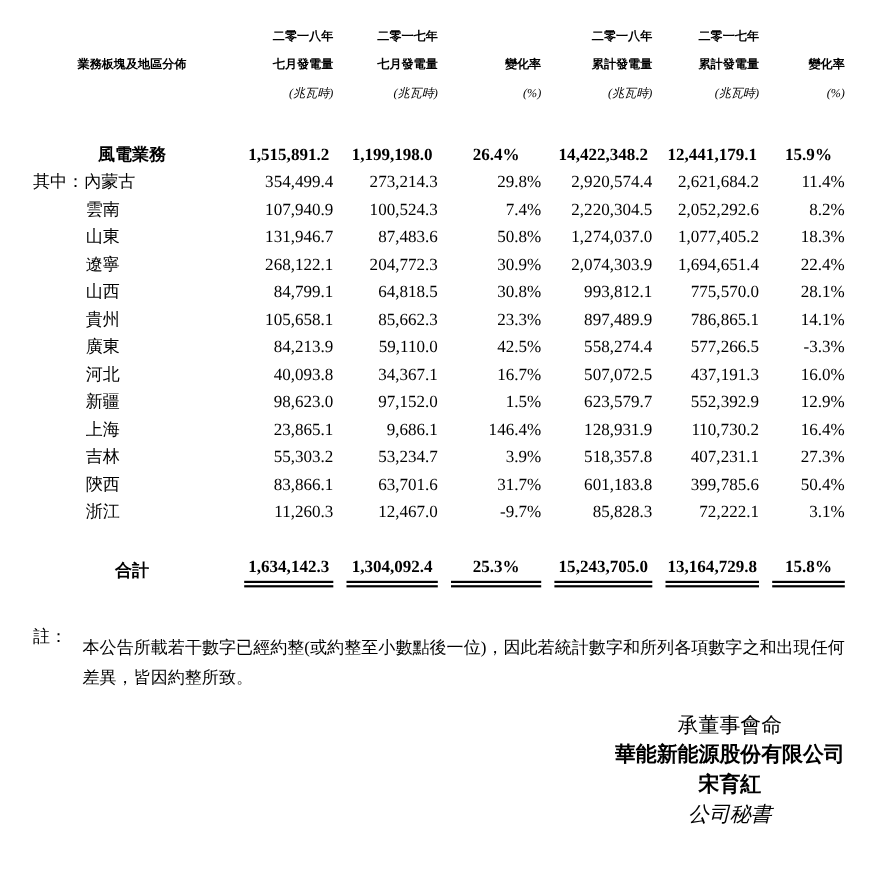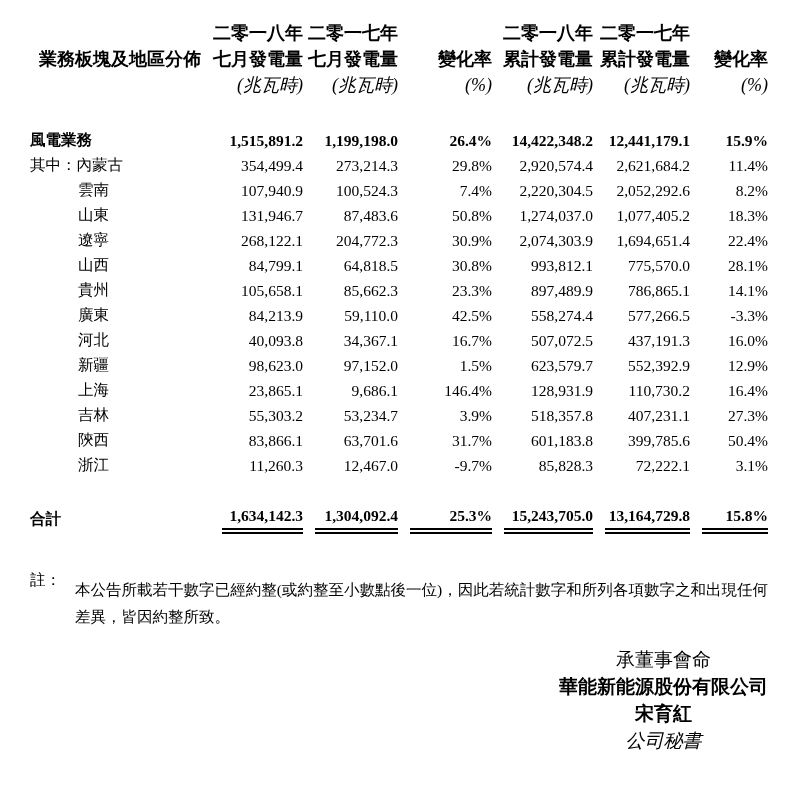--- a/index.html
+++ b/index.html
@@ -19,38 +19,38 @@
   col.c-label{width:180px;}
   col.c2{width:93px;}
   col.c3{width:95px;}
   col.c4{width:94px;}
   col.c5{width:101px;}
   col.c6{width:97px;}
   col.c7{width:78px;}
   thead th{
     padding:0 0 30px 0;
     font-weight:bold;
-    font-size:18px;
+    font-size:11px;
     vertical-align:bottom;
     text-align:right;
   }
   thead th.h-label{text-align:center;}
   .hl{height:26px;line-height:26px;white-space:nowrap;}
   .hl3{font-style:italic;font-weight:normal;}
   tbody td{
     padding:0;height:25px;
     font-size:15.5px;
     vertical-align:middle;
     white-space:nowrap;
   }
   td.lbl{text-align:left;}
   td.lbl.ind{padding-left:48px;}
   td.num{text-align:right;}
   td.num .seg{margin-left:12px;line-height:23px;}
-  tr.bold td{font-weight:bold;}
+  tr.bold td{font-weight:bold;text-align:center;}
   .seg.rule1{border-bottom:2px solid #000;padding-bottom:1px;}
   .seg.rule2{border-bottom:6px double #000;padding-bottom:1px;}
   tr.spacer td{height:26px;}
   .note{
     display:flex;
     margin:32px 30px 0 30px;
     font-size:15.5px;
     line-height:27px;
   }
   .note-label{width:45px;flex:0 0 45px;}

